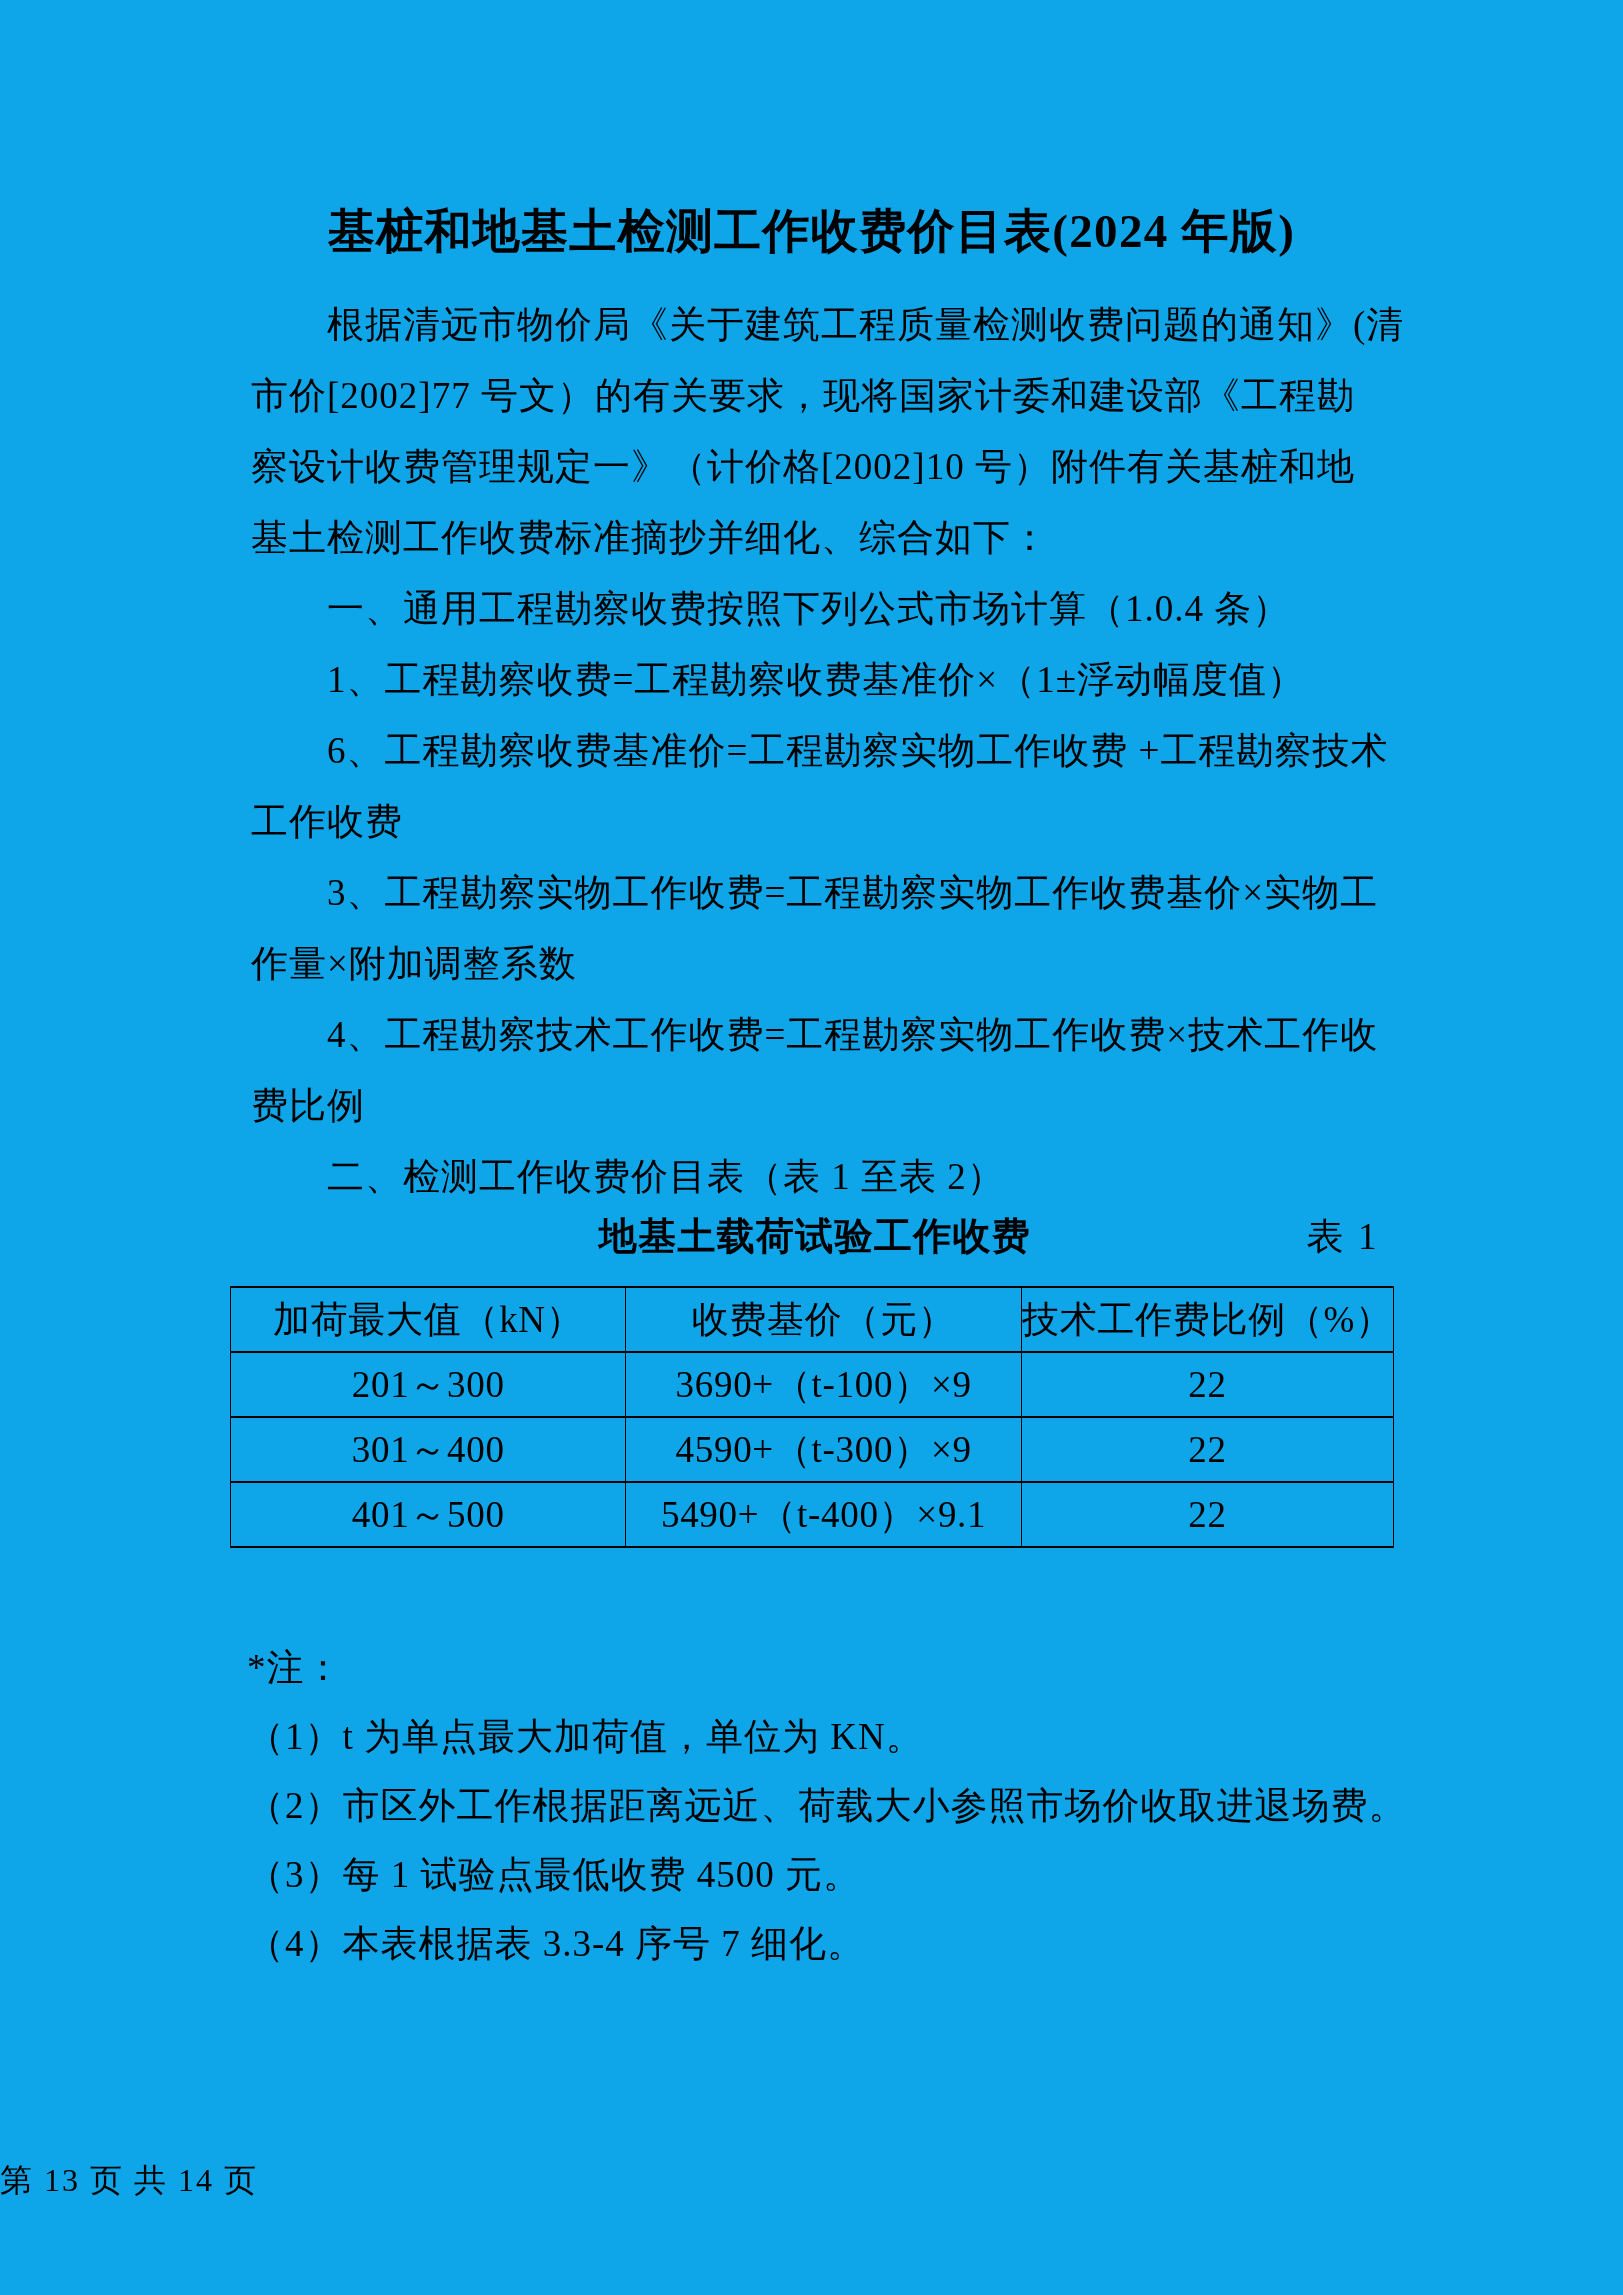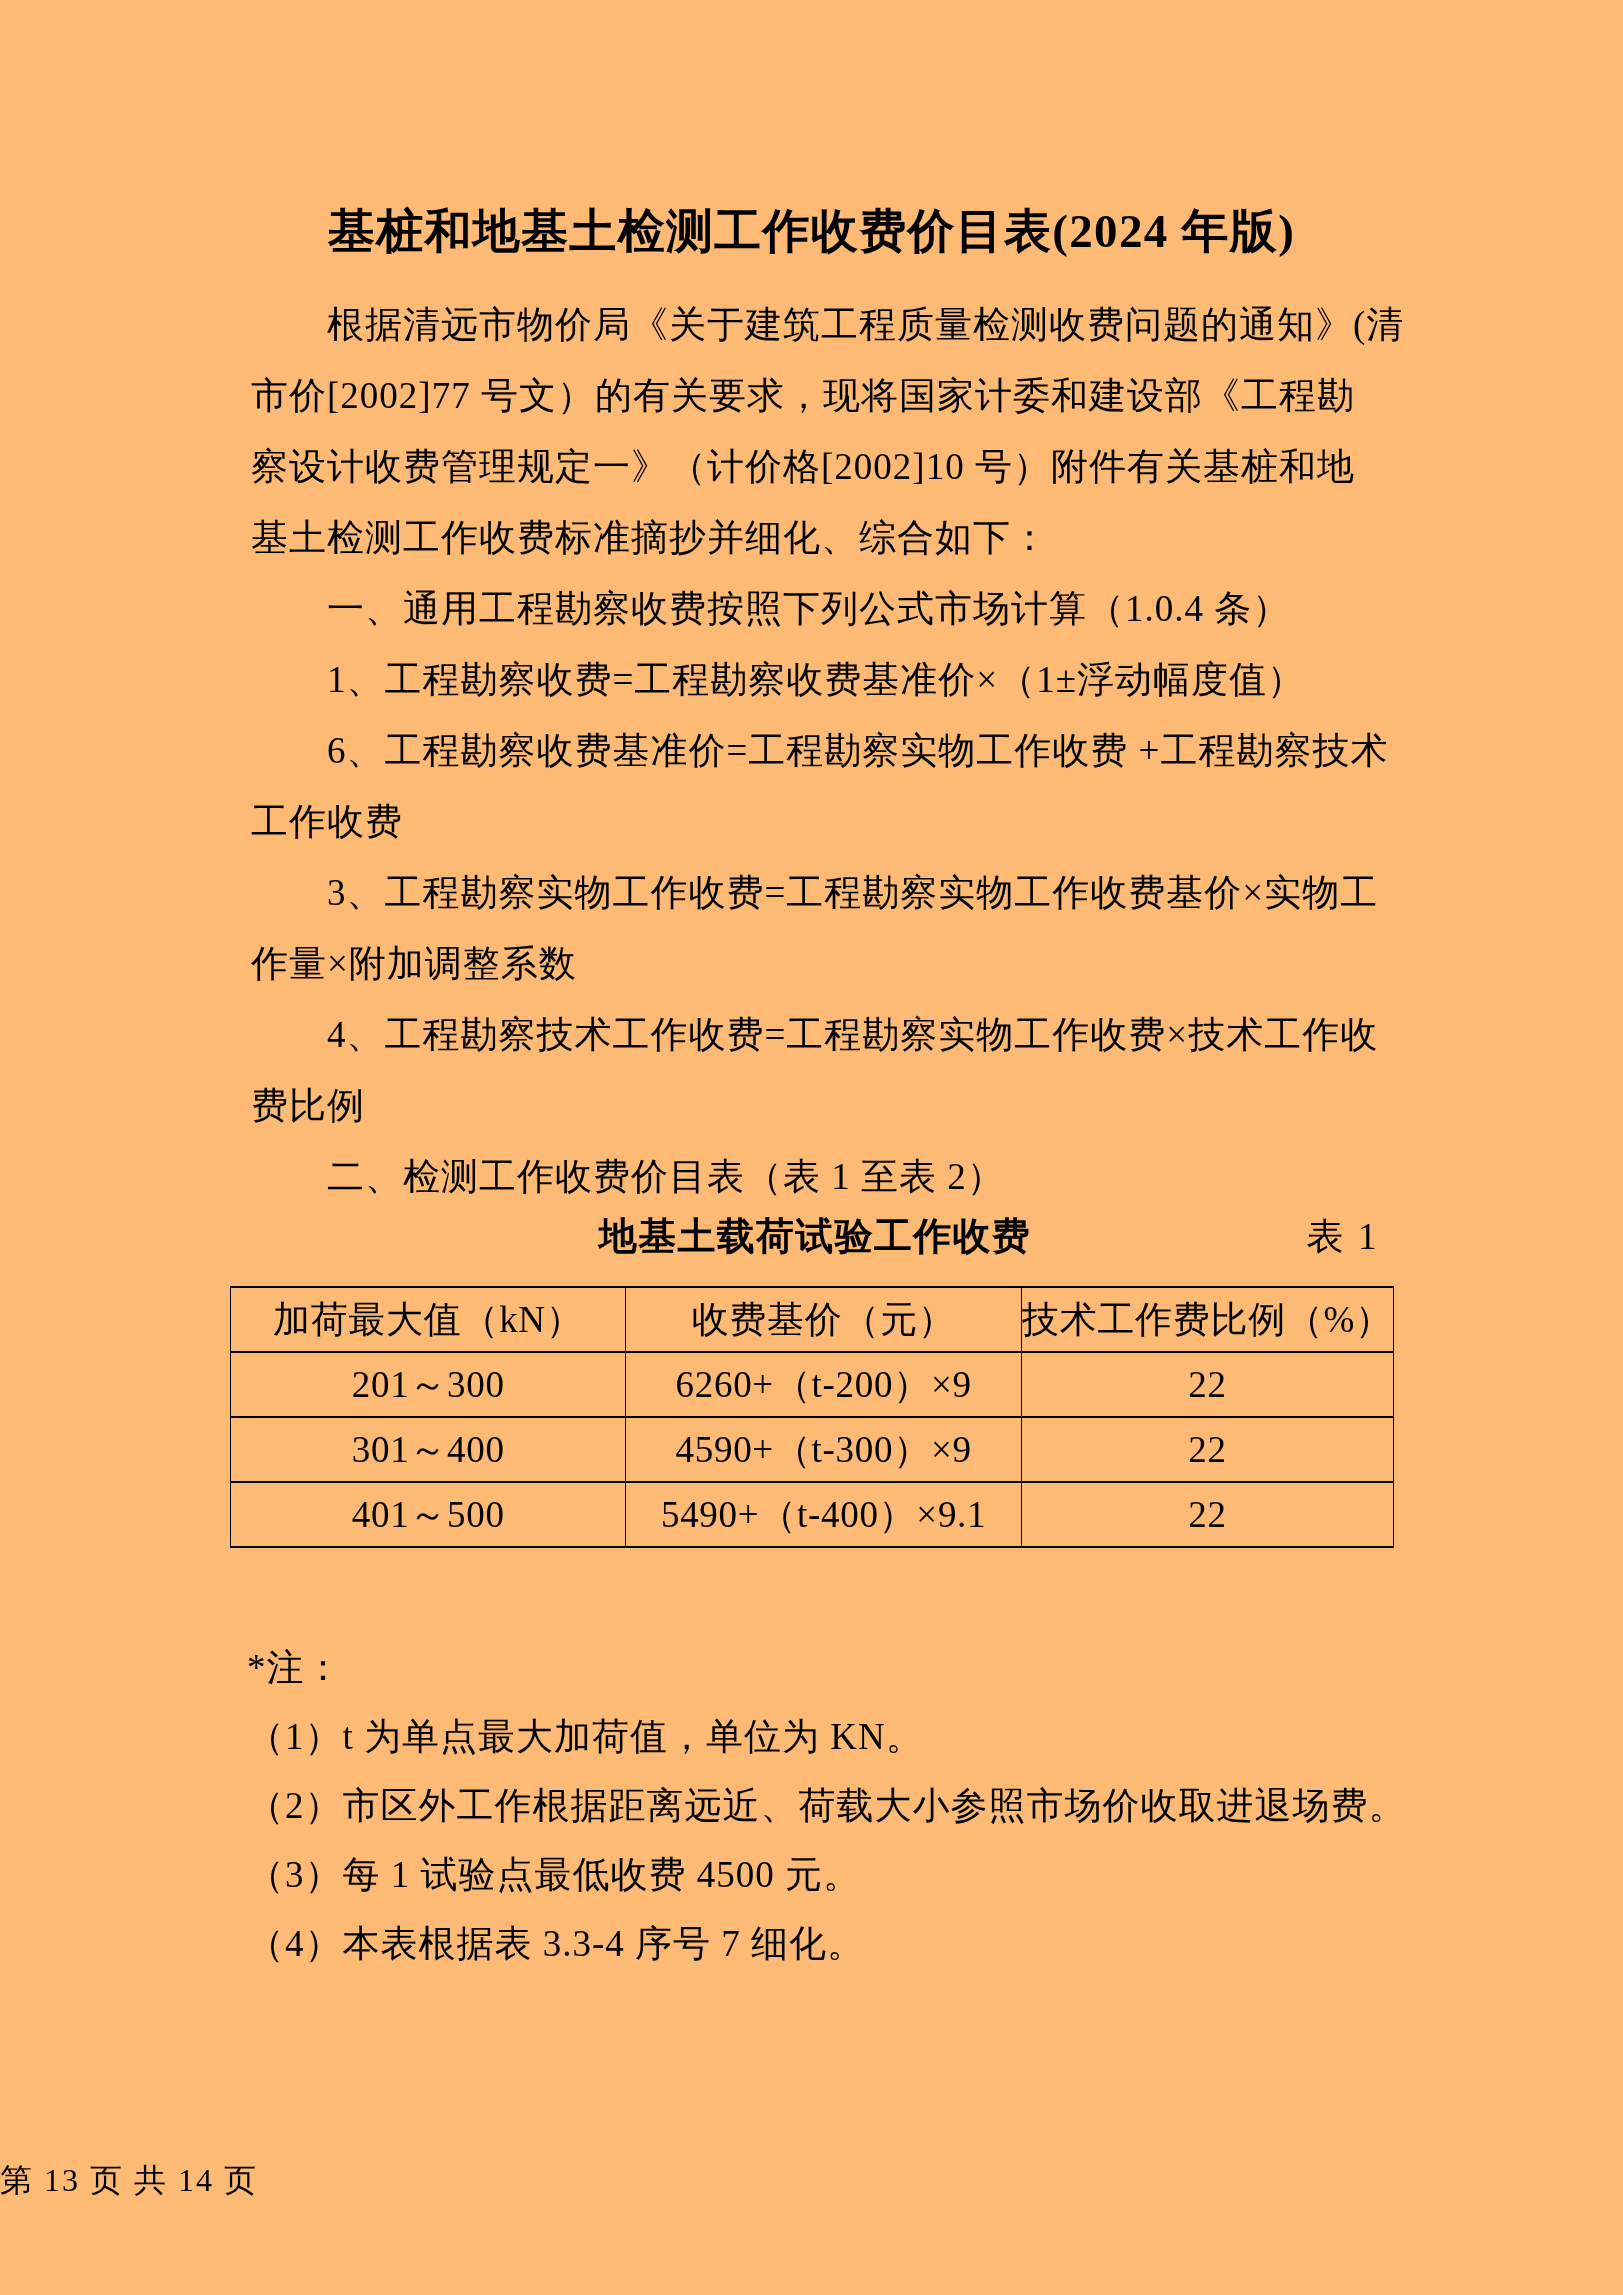--- a/index.html
+++ b/index.html
@@ -5,21 +5,21 @@
 <style>
   html, body {
     margin: 0;
     padding: 0;
     background: #ffffff;
   }
   .page {
     position: relative;
     width: 1623px;
     height: 2295px;
-    background: #fdba74;
+    background: #0ea5e9;
     color: #000000;
     font-family: "Liberation Serif", "DejaVu Serif", serif;
     overflow: hidden;
   }
   .doc-title {
     position: absolute;
     top: 200px;
     left: 0;
     width: 100%;
     text-align: center;
@@ -154,21 +154,21 @@
       <col style="width:32%">
     </colgroup>
     <tbody>
       <tr>
         <th>加荷最大值（kN）</th>
         <th>收费基价（元）</th>
         <th>技术工作费比例（%）</th>
       </tr>
       <tr>
         <td>201～300</td>
-        <td>6260+（t-200）×9</td>
+        <td>3690+（t-100）×9</td>
         <td>22</td>
       </tr>
       <tr>
         <td>301～400</td>
         <td>4590+（t-300）×9</td>
         <td>22</td>
       </tr>
       <tr>
         <td>401～500</td>
         <td>5490+（t-400）×9.1</td>

